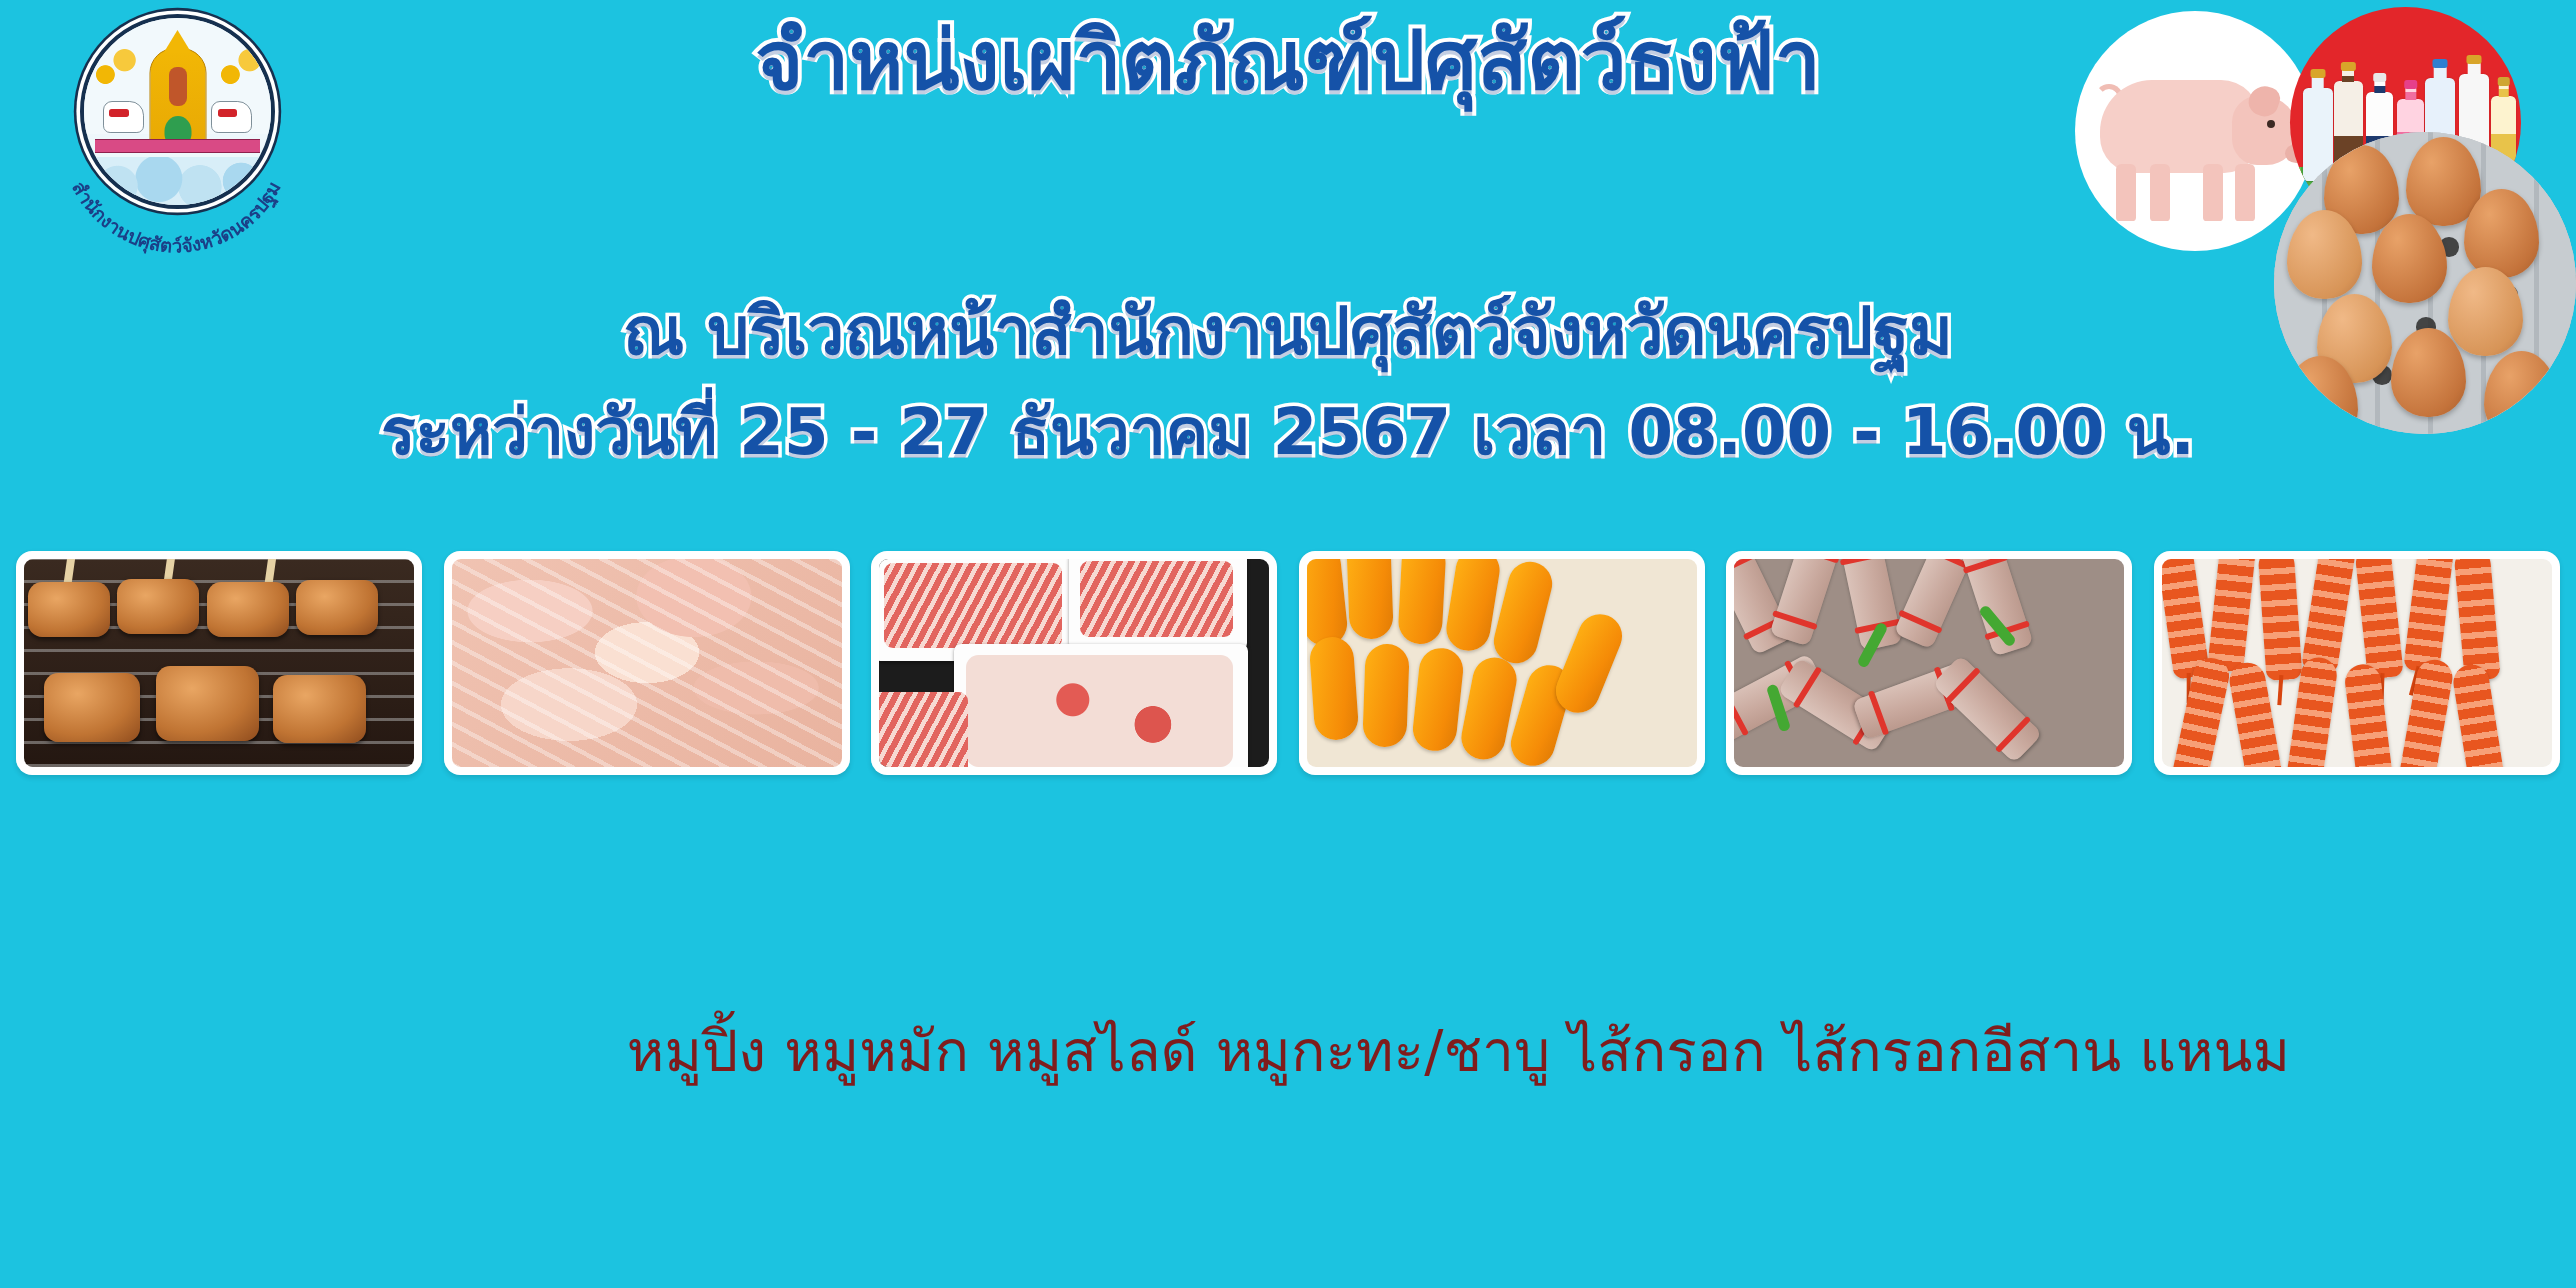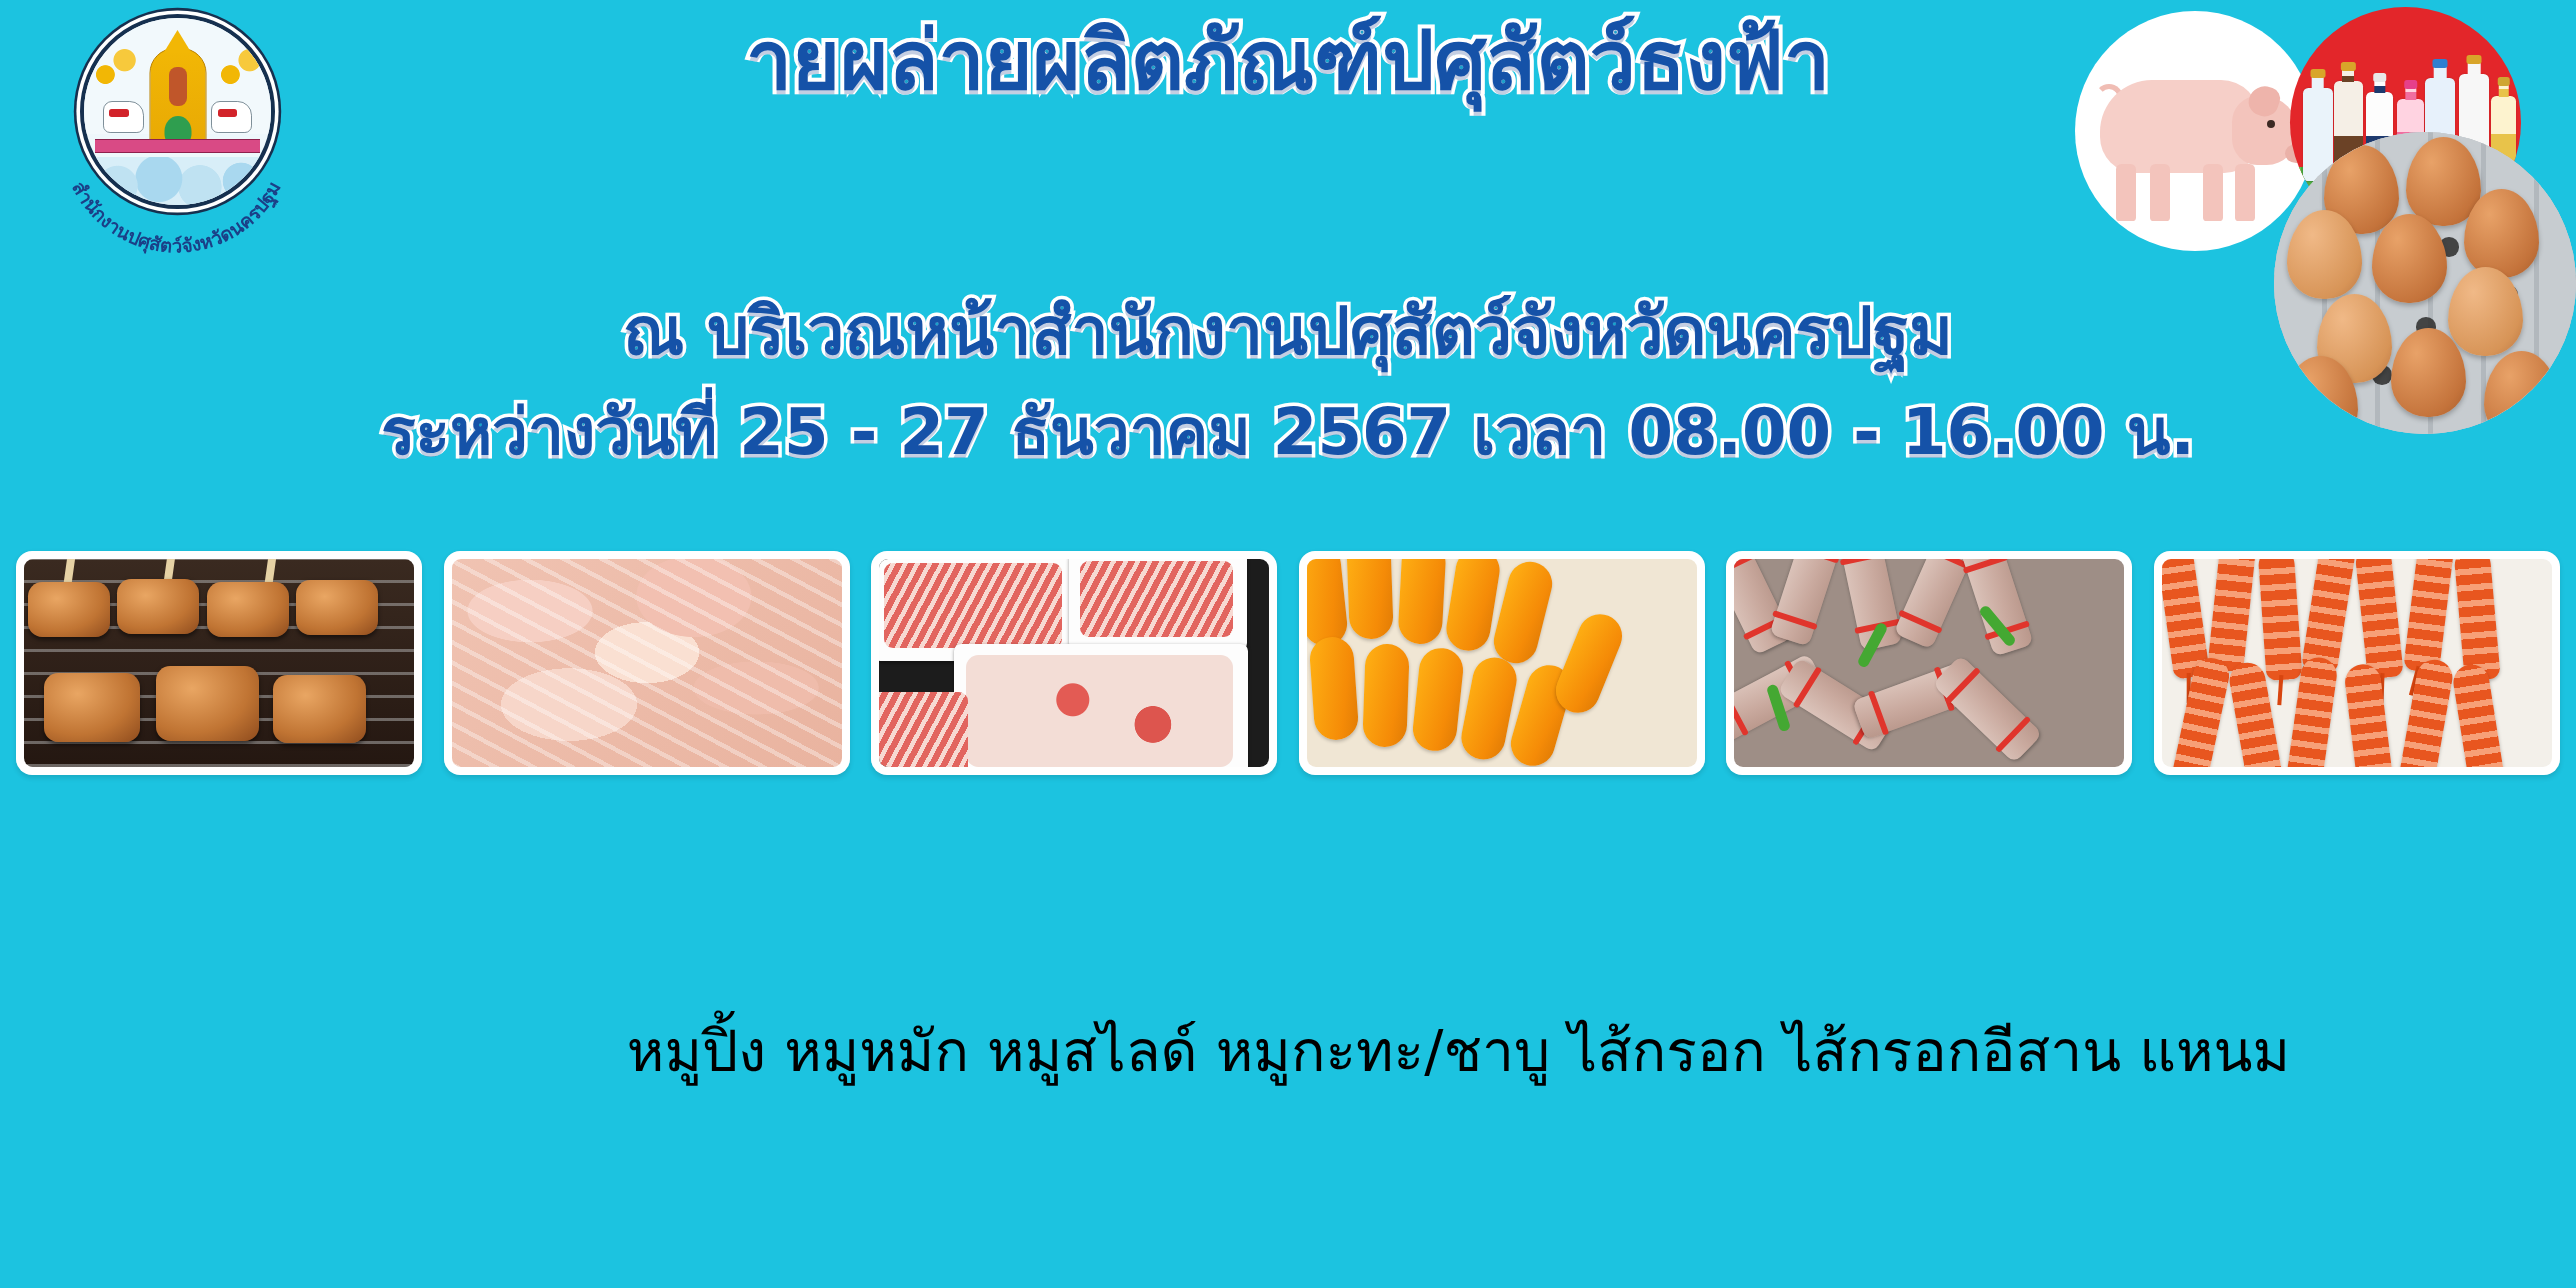--- a/index.html
+++ b/index.html
@@ -162,21 +162,21 @@
     background:#f0505e;
     clip-path:polygon(50% 0%,58% 9%,68% 3%,72% 14%,84% 11%,84% 22%,95% 23%,91% 34%,100% 40%,92% 49%,
       100% 59%,90% 65%,96% 76%,85% 78%,85% 89%,74% 86%,69% 97%,59% 91%,50% 100%,41% 91%,31% 97%,26% 86%,
       15% 89%,15% 78%,4% 76%,10% 65%,0% 59%,8% 49%,0% 40%,9% 34%,5% 23%,16% 22%,16% 11%,28% 14%,32% 3%,42% 9%);
     display:flex;flex-direction:column;align-items:center;justify-content:center;
   }
   .badge-line{color:#ffffff;font-family:"DejaVu Sans","Liberation Sans",sans-serif;font-weight:600;font-size:39px;line-height:57px;text-align:center;}
 
   
   #product-list{position:absolute;left:382px;top:1005px;width:2153px;text-align:center;}
-  .prod-line{color:#000000;font-family:"DejaVu Sans","Liberation Sans",sans-serif;font-size:57px;line-height:93px;white-space:nowrap;}
+  .prod-line{color:#7f1d1d;font-family:"DejaVu Sans","Liberation Sans",sans-serif;font-size:57px;line-height:93px;white-space:nowrap;}
   .prod-line.two{font-size:55px;}
 </style>
 </head>
 <body>
 
 <div id="stage">
 
   <div id="seal">
     <div class="seal-ring">
       <div class="seal-sky"></div>
@@ -191,21 +191,21 @@
       <div class="seal-clouds"></div>
     </div>
     <svg viewBox="0 0 300 300">
       <defs>
         <path id="sealArc" d="M 20,148 A 130,130 0 0 0 280,148" fill="none"></path>
       </defs>
       <text><textPath href="#sealArc" startOffset="50%" text-anchor="middle">สำนักงานปศุสัตว์จังหวัดนครปฐม</textPath></text>
     </svg>
   </div>
 
-  <div class="headline" id="line1">ายผล่ายผลิตภัณฑ์ปศุสัตว์ธงฟ้า</div>
+  <div class="headline" id="line1">จำหน่งเผาิตภัณฑ์ปศุสัตว์ธงฟ้า</div>
   <div class="headline" id="line3">ณ  บริเวณหน้าสำนักงานปศุสัตว์จังหวัดนครปฐม</div>
   <div class="headline" id="line4">ระหว่างวันที่ 25 - 27 ธันวาคม 2567 เวลา 08.00 - 16.00 น.</div>
 
   <div id="pig-circle">
     <div class="pig-tail"></div>
     <div class="pig-body"></div>
     <div class="pig-leg a"></div>
     <div class="pig-leg b"></div>
     <div class="pig-leg c"></div>
     <div class="pig-leg d"></div>

